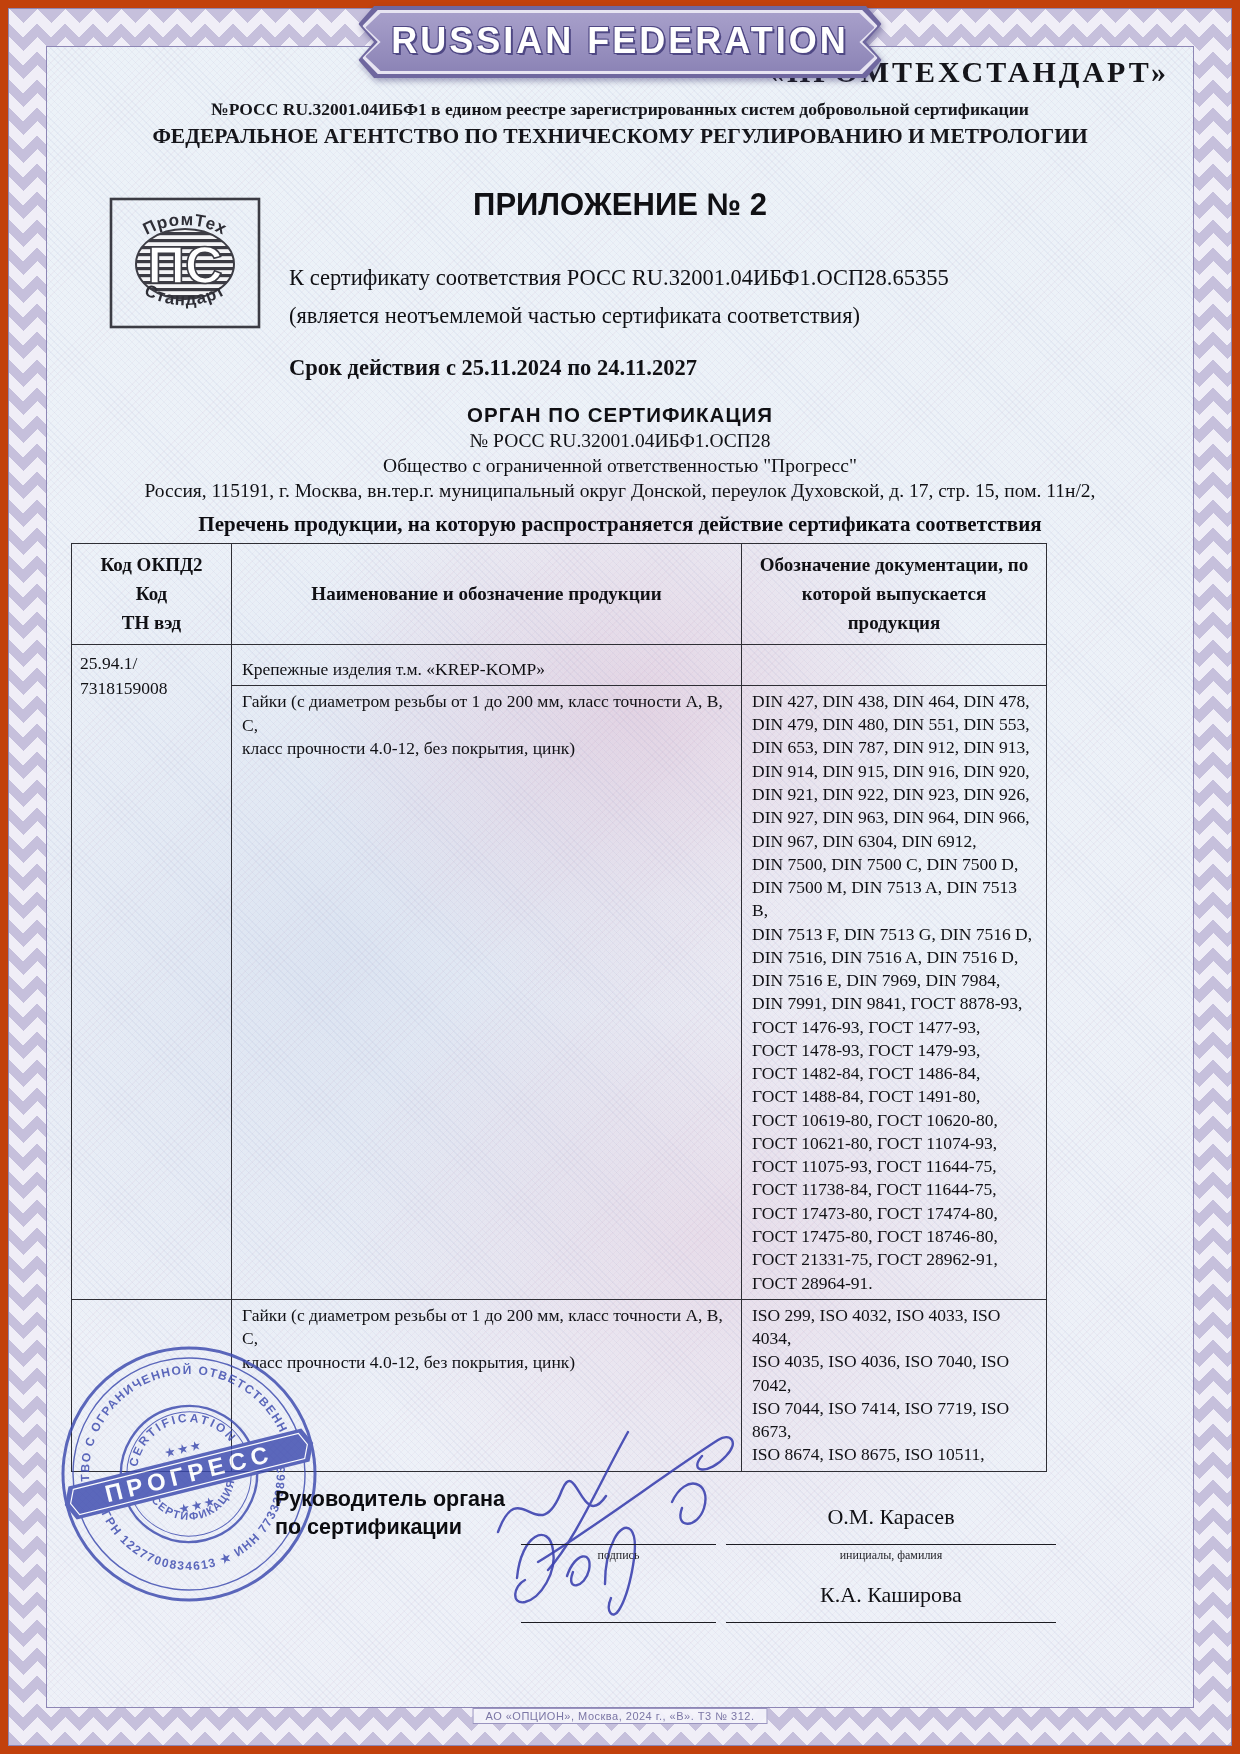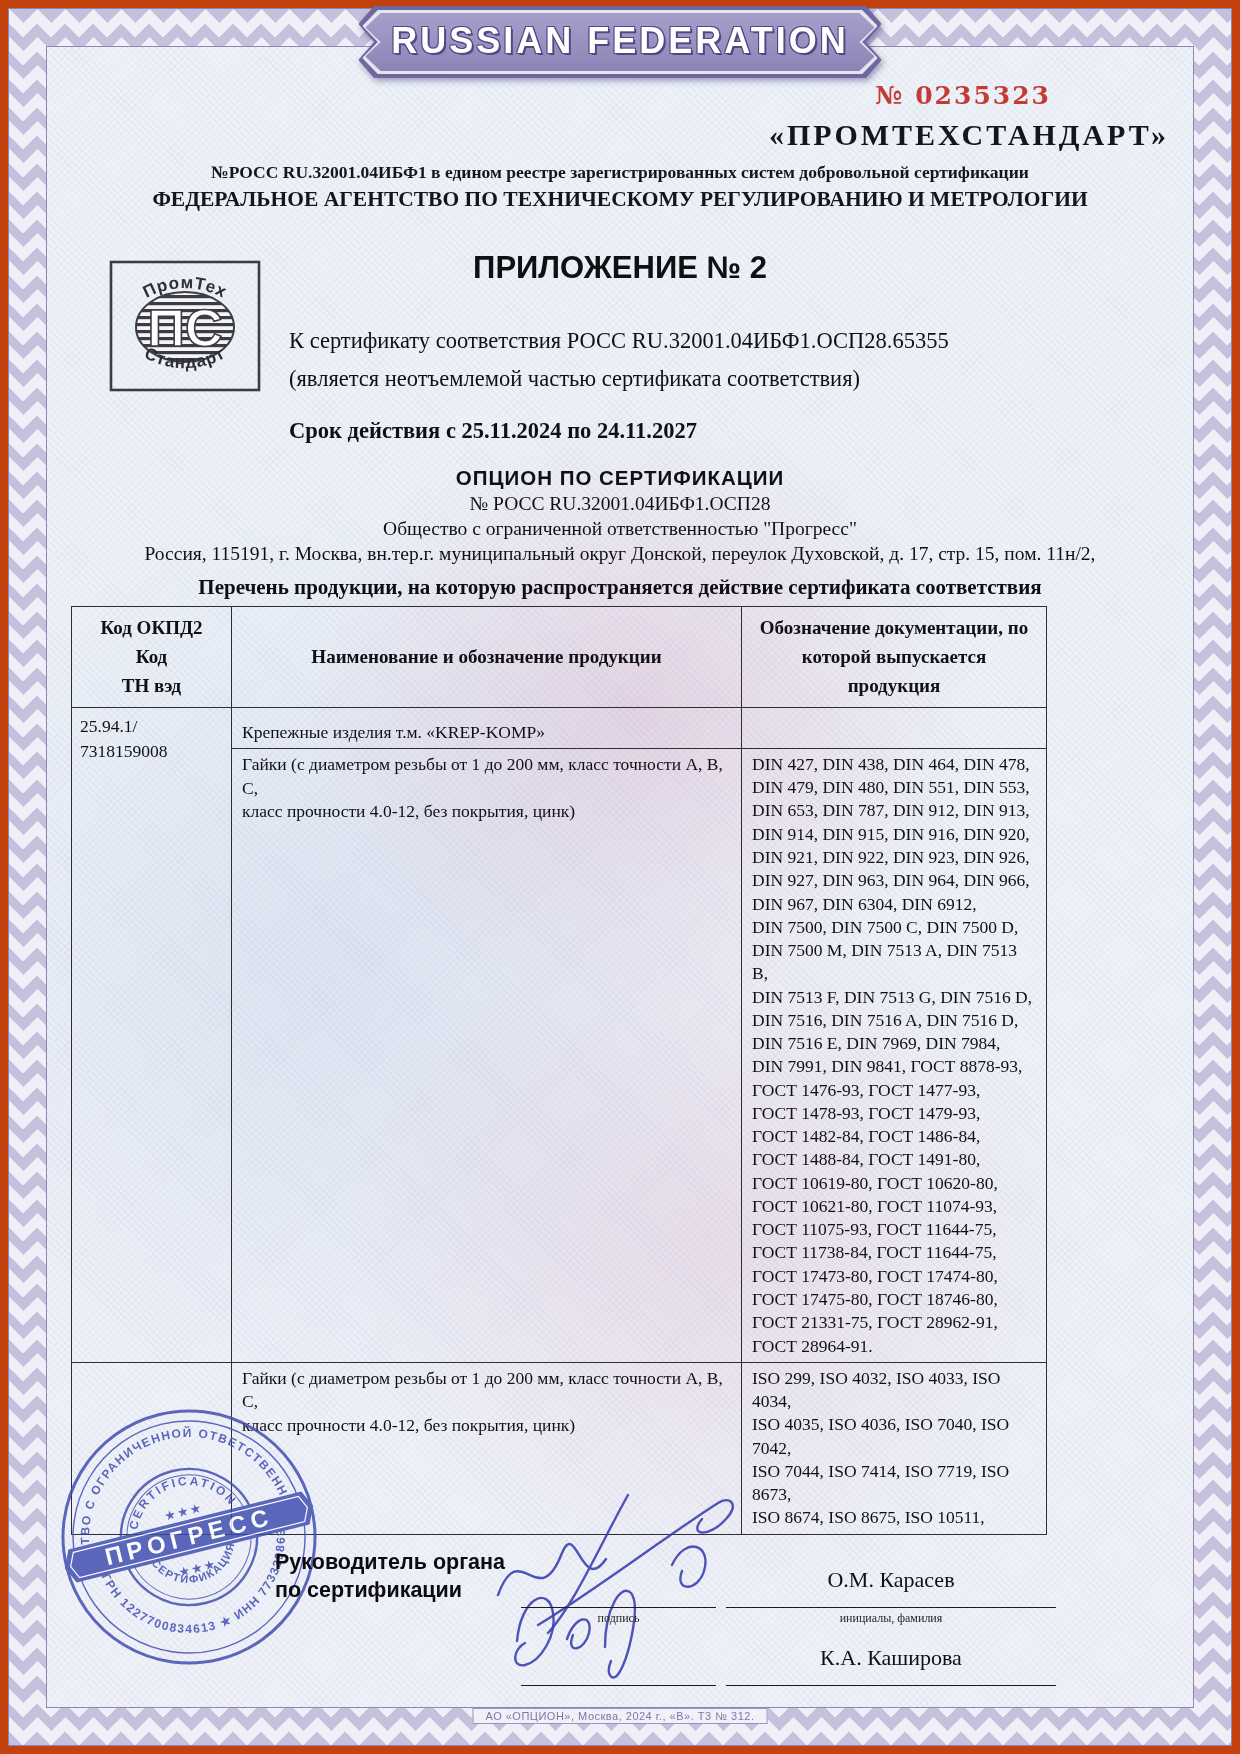--- a/index.html
+++ b/index.html
@@ -99,21 +99,20 @@
           <div class="badge-in">
       <span class="badge-text">RUSSIAN FEDERATION</span>
     </div>
         </div>
       </div>
   </div>
 
   <div class="inner">
   <div class="content">
 
-    <div class="cert-no">№ 0235323</div>
 
     <div class="t2">«ПРОМТЕХСТАНДАРТ»</div>
     <div class="registry">№РОСС RU.32001.04ИБФ1 в едином реестре зарегистрированных систем добровольной сертификации</div>
     <div class="agency">ФЕДЕРАЛЬНОЕ АГЕНТСТВО ПО ТЕХНИЧЕСКОМУ РЕГУЛИРОВАНИЮ И МЕТРОЛОГИИ</div>
 
     <div class="appendix-row">
       <div class="logo-box">
         <svg width="152" height="132" viewBox="0 0 152 132">
           <defs>
             <pattern id="hatch" width="7" height="7" patternUnits="userSpaceOnUse">
@@ -133,21 +132,21 @@
             <textPath href="#arcBot" startOffset="50%" text-anchor="middle">Стандарт</textPath>
           </text>
         </svg>
       </div>
       <div class="appendix-title">ПРИЛОЖЕНИЕ № 2</div>
       <div class="appendix-sub">К сертификату соответствия РОСС RU.32001.04ИБФ1.ОСП28.65355
 (является неотъемлемой частью сертификата соответствия)</div>
       <div class="validity">Срок действия с 25.11.2024 по 24.11.2027</div>
     </div>
 
-    <div class="org-head">ОПЦИОН ПО СЕРТИФИКАЦИИ</div>
+    <div class="org-head">ОРГАН ПО СЕРТИФИКАЦИЯ</div>
     <div class="org-line">№ РОСС RU.32001.04ИБФ1.ОСП28</div>
     <div class="org-line">Общество с ограниченной ответственностью "Прогресс"</div>
     <div class="org-line">Россия, 115191, г. Москва, вн.тер.г. муниципальный округ Донской, переулок Духовской, д. 17, стр. 15, пом. 11н/2,</div>
 
     <div class="table-caption">Перечень продукции, на которую распространяется действие сертификата соответствия</div>
 
     <table class="products">
       <colgroup>
             <col class="c1">
             <col class="c2">

